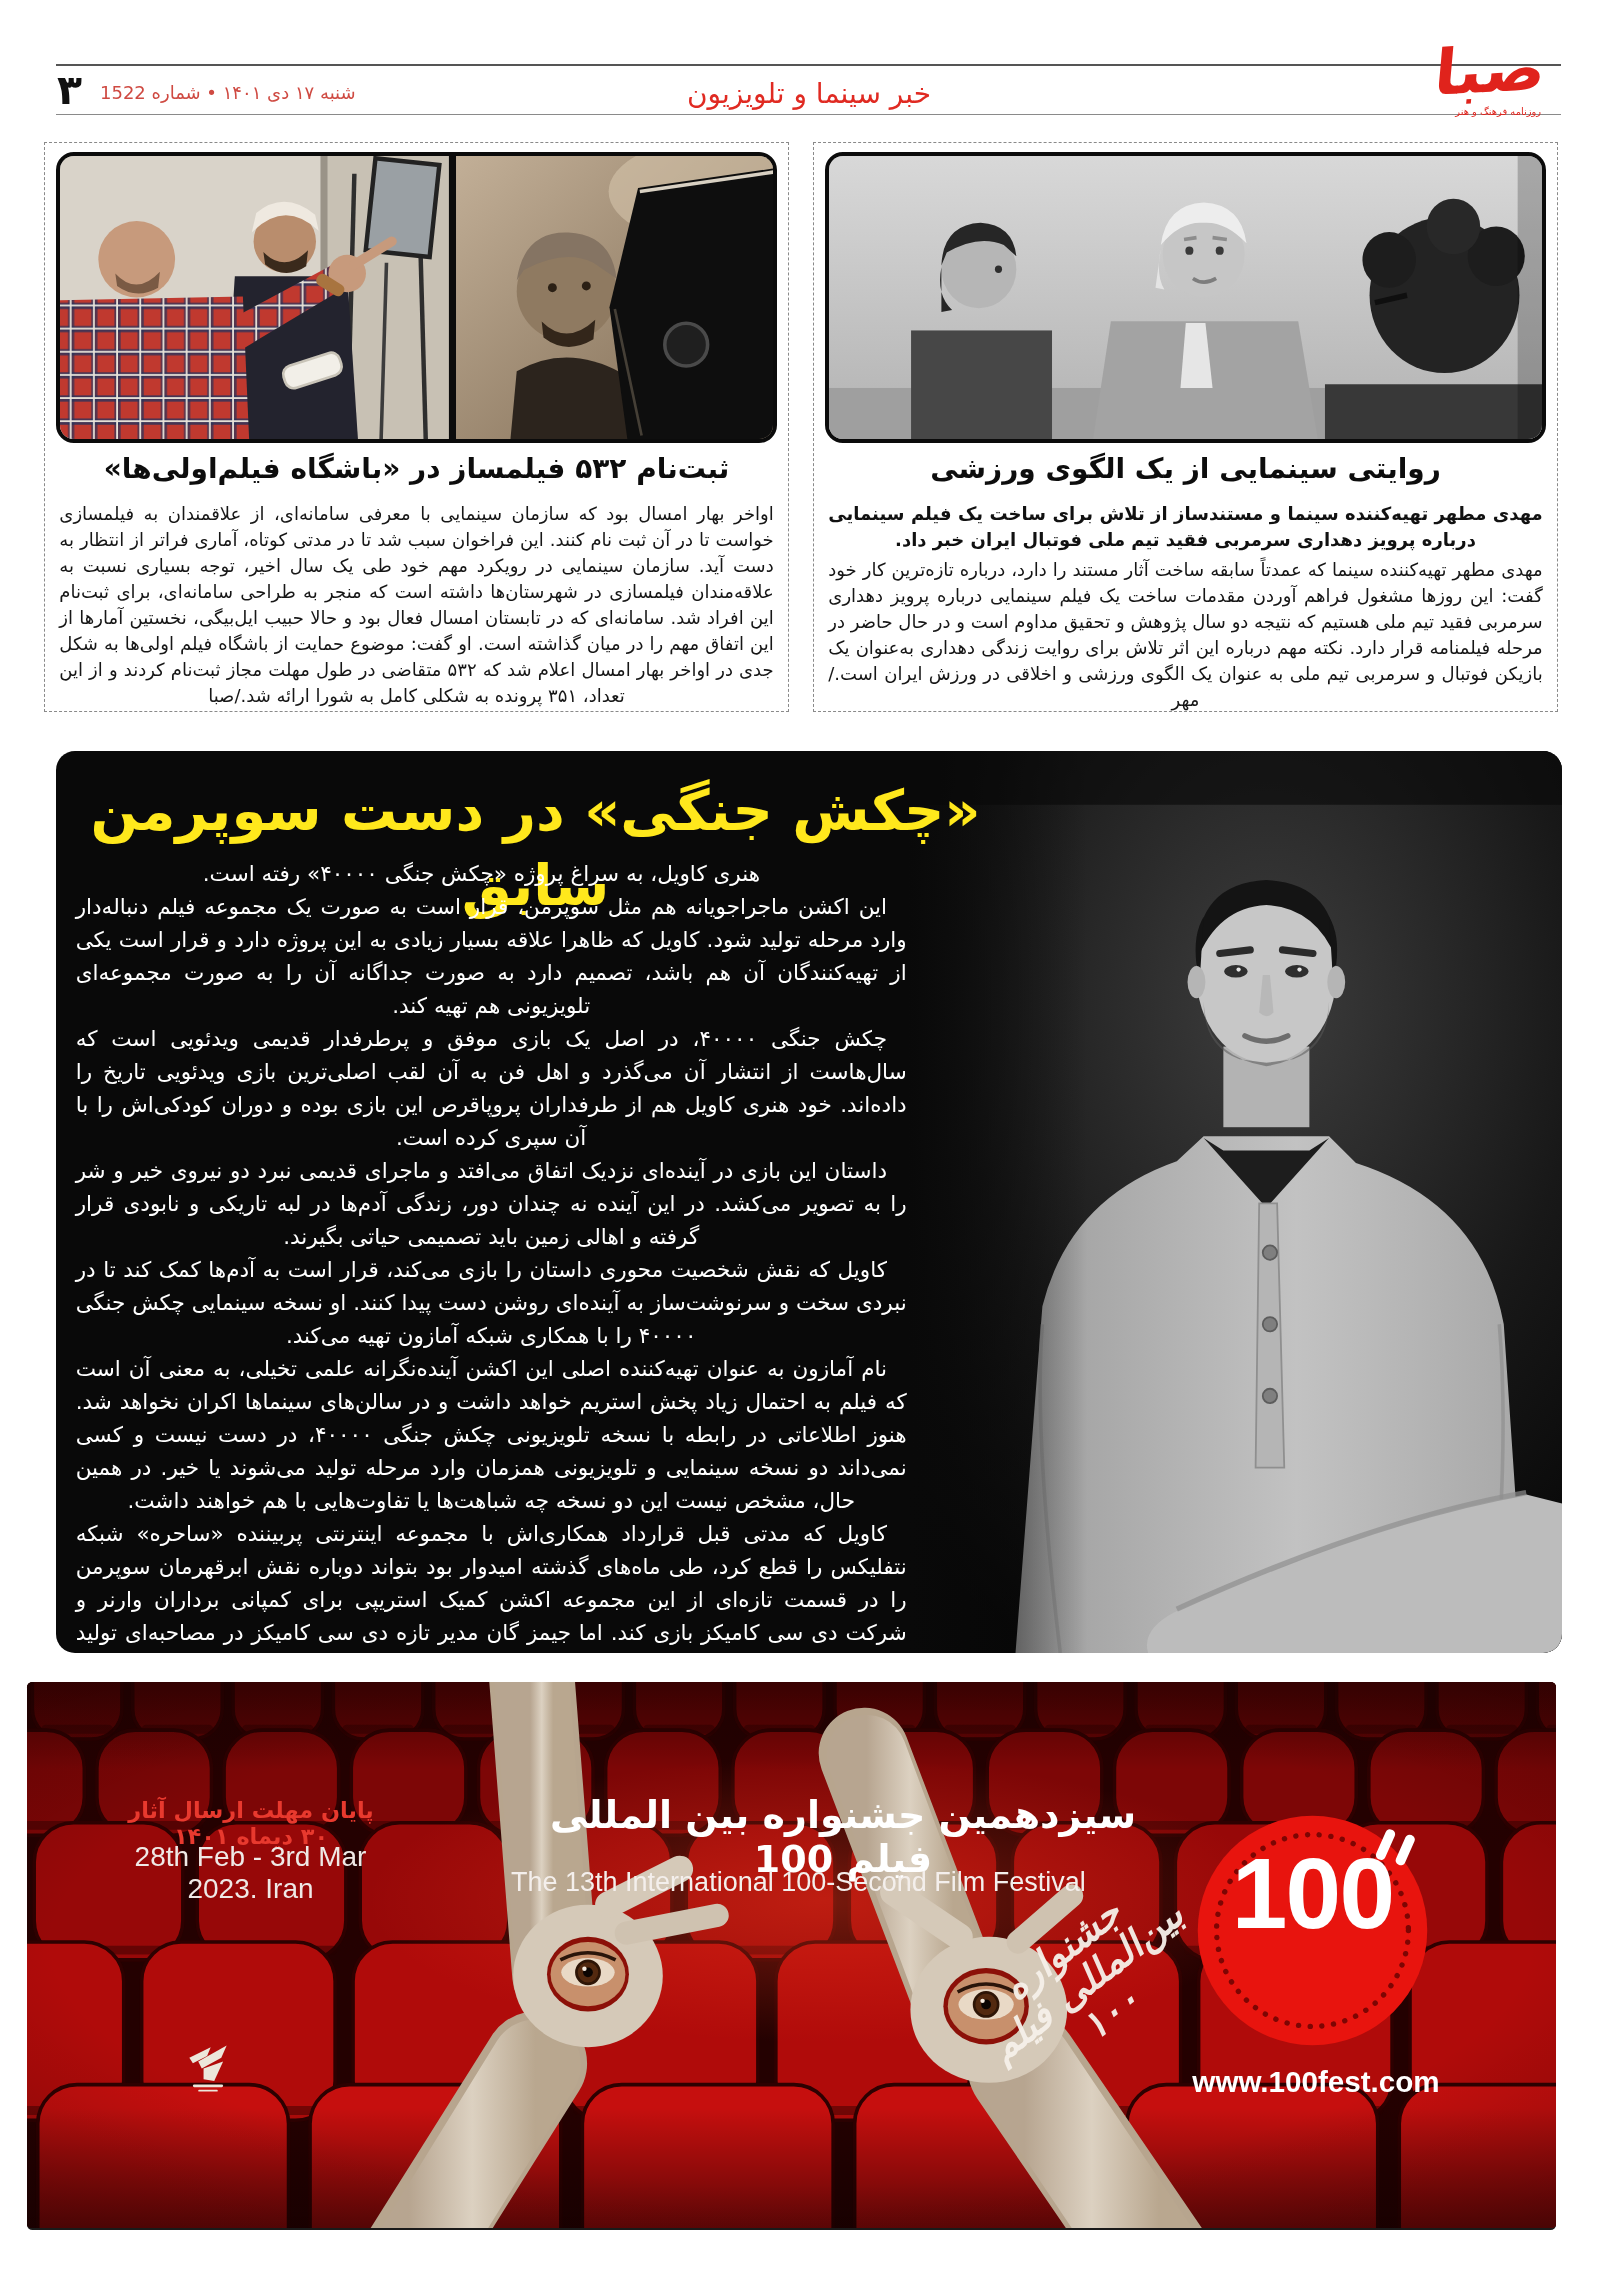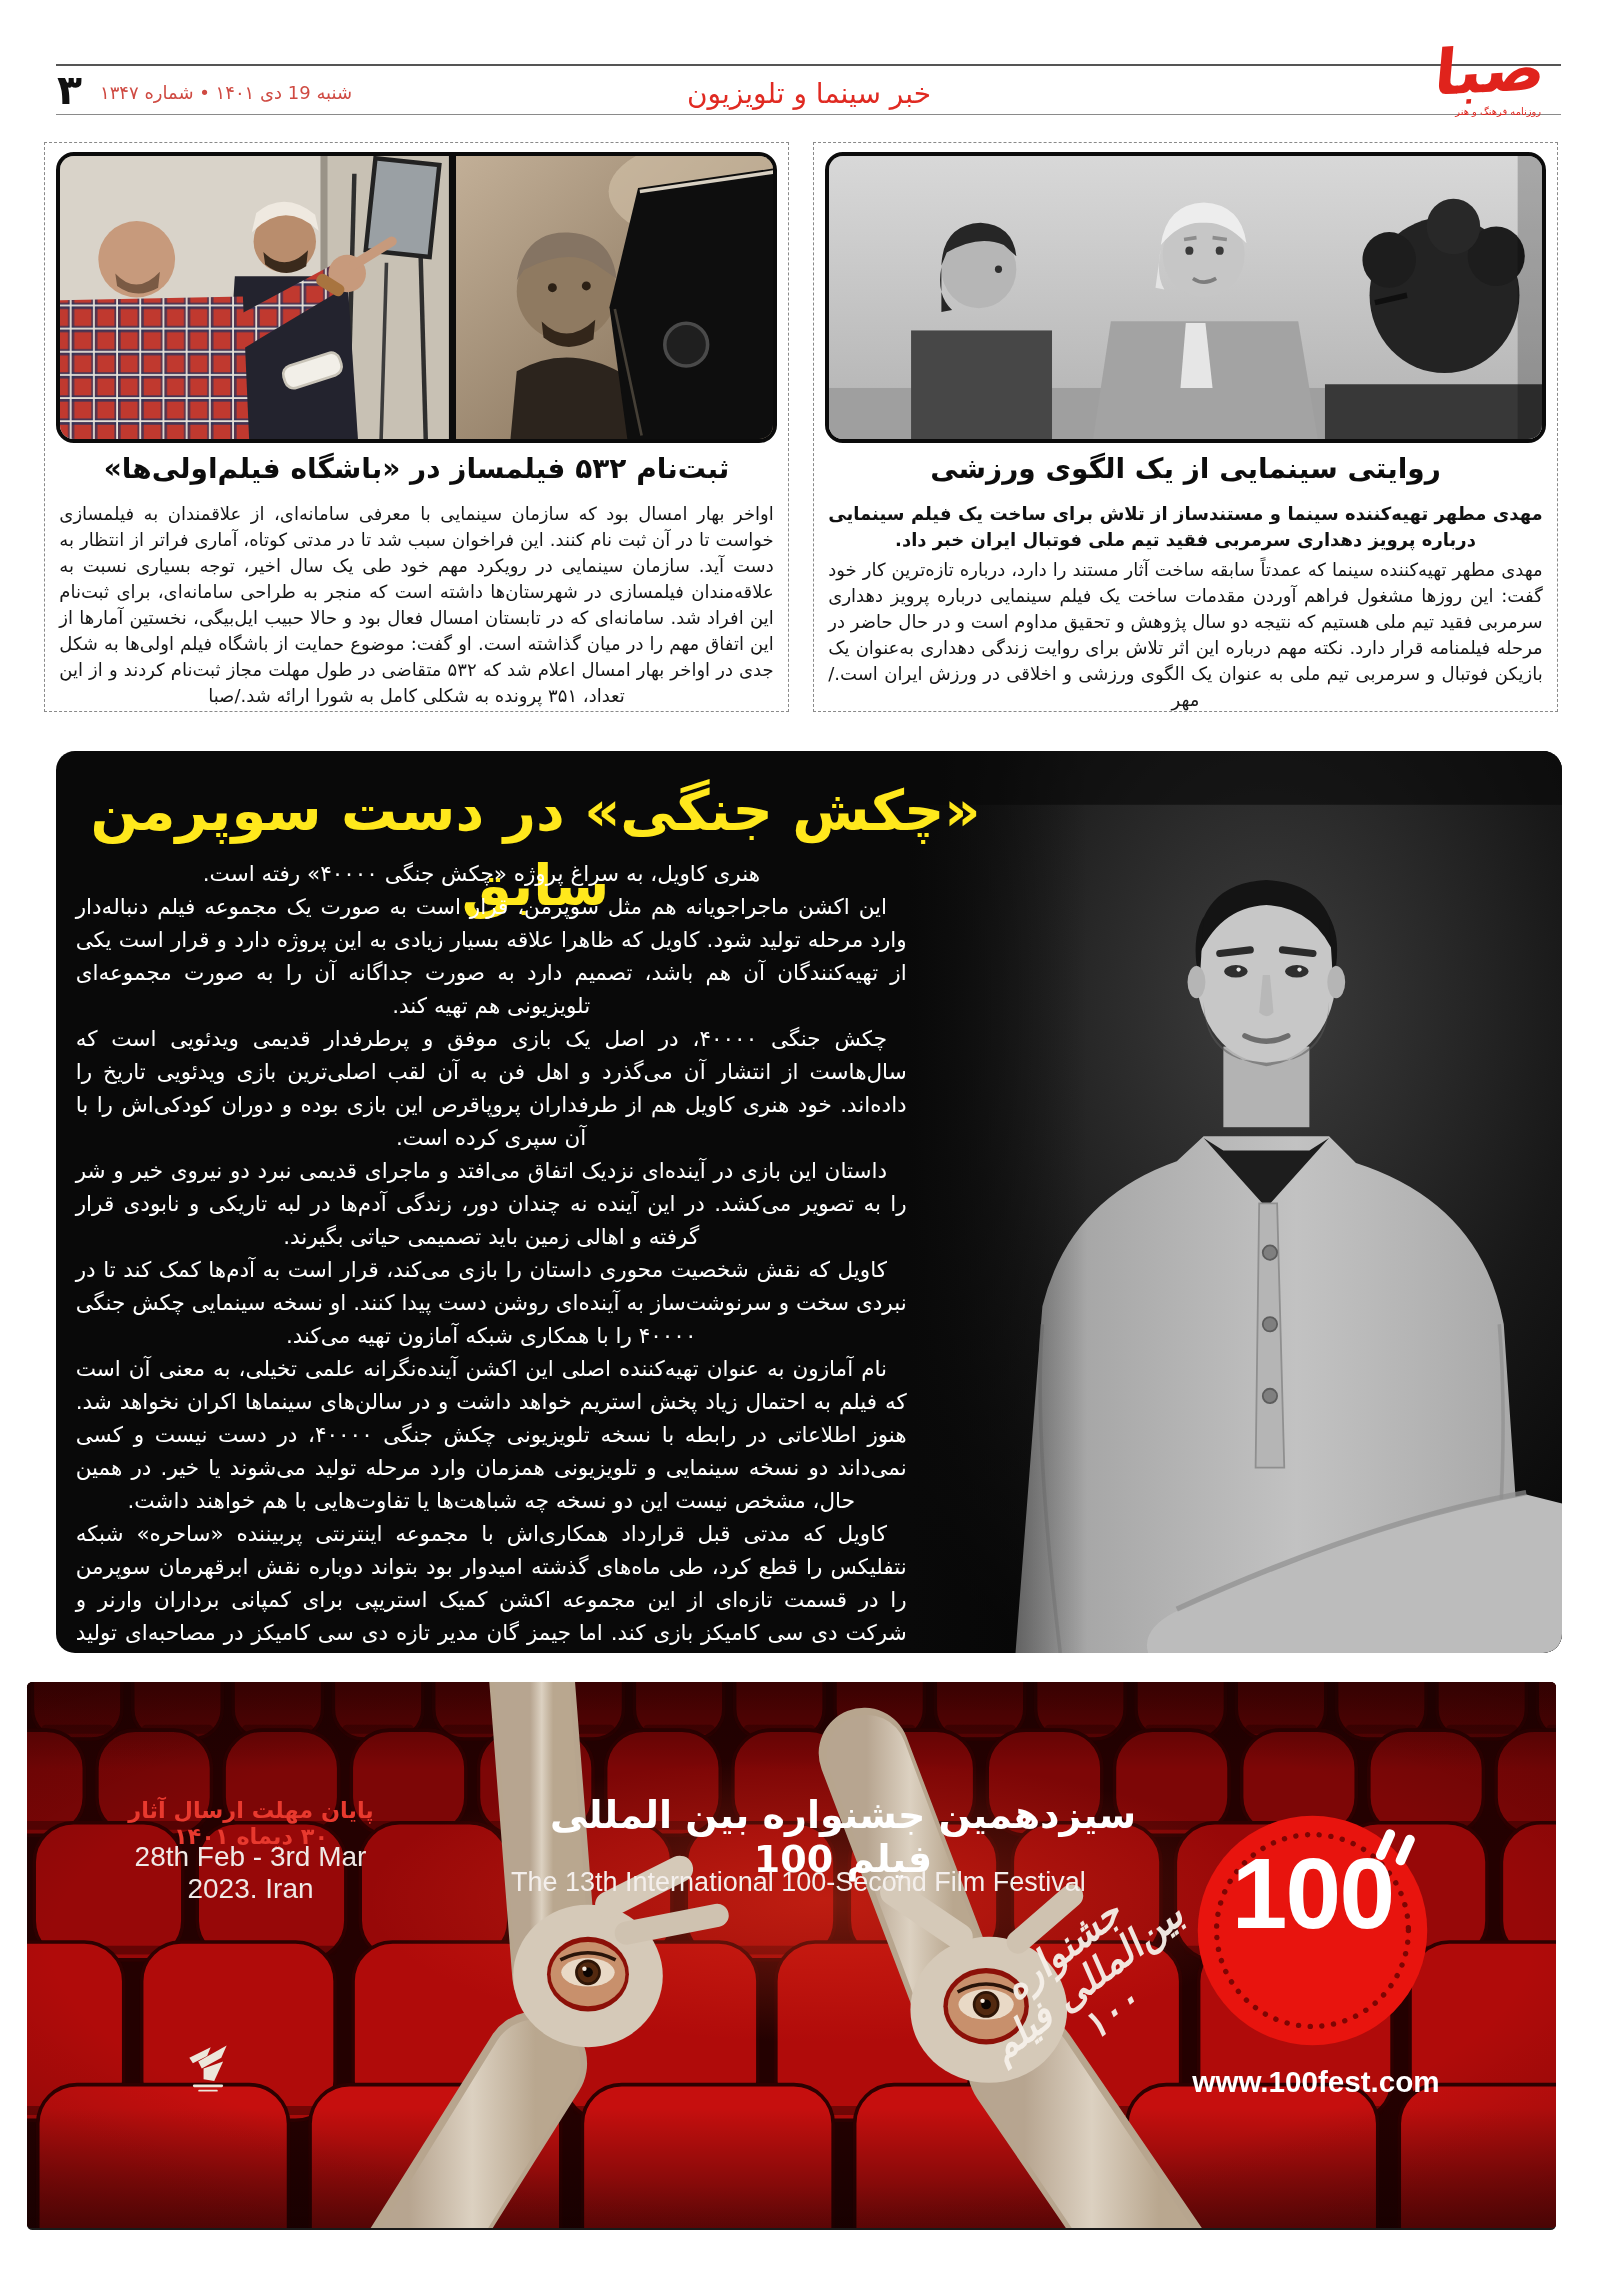--- a/index.html
+++ b/index.html
@@ -72,21 +72,21 @@
            font-size:29.6px;font-weight:bold;font-family:"Liberation Sans",sans-serif;}
 </style>
 </head>
 <body>
 
 <div class="page">
 
   <div class="rule" style="top:64px"></div>
   <div class="rule" style="top:114px;background:#8a8a8a;height:0.9px"></div>
   <div class="page-num">۳</div>
-  <div class="date-line">شنبه 19 دی ۱۴۰۱ • شماره ۱۳۴۷</div>
+  <div class="date-line">شنبه ۱۷ دی ۱۴۰۱ • شماره 1522</div>
   <div class="section-title">خبر سینما و تلویزیون</div>
   <div class="brand">صبا</div>
   <div class="brand-tagline">روزنامه فرهنگ و هنر</div>
 
   <div class="news-box box-l">
     <div class="photo-frame">
       <svg viewBox="0 0 800 318" preserveAspectRatio="none">
         <defs>
           <pattern id="plaid" width="26" height="26" patternUnits="userSpaceOnUse">
             <rect width="26" height="26" fill="#c0392f"></rect>

